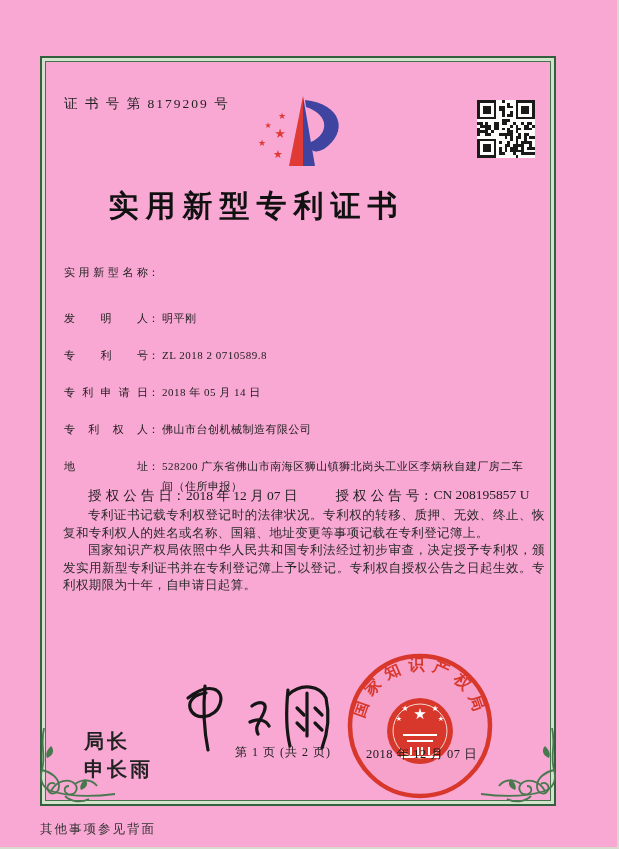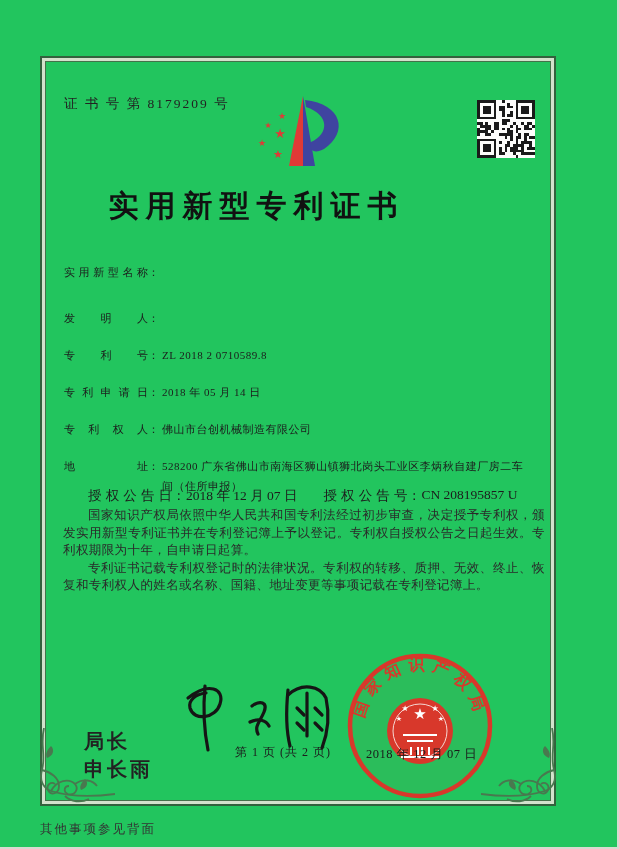--- a/index.html
+++ b/index.html
@@ -1,19 +1,19 @@
 <!DOCTYPE html>
 <html><head>
 <meta charset="utf-8">
 <style>
   * { margin:0; padding:0; box-sizing:border-box; }
   html,body { background:#ffffff; }
   .page {
     position:relative; width:619px; height:849px;
-    background:#22c55e;
+    background:#f9a8d4;
     font-family:"Liberation Serif", serif;
     color:#1c1c1c; overflow:hidden;
     border-right:2px solid #d9d9d0; border-bottom:2px solid #d9d9d0;
   }
   .frame {
     position:absolute; left:40px; top:56px; width:516px; height:750px;
     border:2px solid #33613d;
     box-shadow: inset 0 0 0 3px #d3e2cc;
   }
   .frame::after {
@@ -33,21 +33,21 @@
   .frow { display:flex; margin-bottom:17px; line-height:20px; }
   .frow.first { margin-bottom:26px; }
   .flabel {
     display:inline-block; width:84px; flex:0 0 84px;
     text-align:justify; text-align-last:justify; letter-spacing:0;
   }
   .fcolon { flex:0 0 14px; }
   .fvalue { flex:1 1 auto; max-width:398px; letter-spacing:0.5px; }
   .grant-row { position:absolute; left:64px; top:487px; width:480px; font-size:13.5px; display:flex; }
   .gpair { display:flex;margin-left:24px; }
-  .gpair.second { margin-left:26px; }
+  .gpair.second { margin-left:38px; }
   .paras {
     position:absolute; left:63px; top:507px; width:482px;
     font-size:12.5px; line-height:17.5px; text-align:justify; color:#2a2a2a;
     letter-spacing:0.4px;
   }
   .paras p { text-indent:2em; }
   .signer { position:absolute; left:84px; top:727px; font-size:20px; font-weight:600; letter-spacing:3px; line-height:28px; color:#222; }
   .signature { position:absolute; left:150px; top:678px; }
   .seal { position:absolute; left:345px; top:651px; }
   .seal-date { position:absolute; left:366px; top:746px; width:120px; font-size:12.5px; letter-spacing:0.5px; color:#1a1a1a; }
@@ -213,20 +213,21 @@
   <div class="title">实用新型专利证书</div>
 
   <div class="fields">
     <div class="frow first">
       <span class="flabel">实用新型名称</span>
         <span class="fcolon">：</span>
     </div>
     <div class="frow">
       <span class="flabel">发明人</span>
         <span class="fcolon">：</span>
+        <span class="fvalue">明平刚</span>
     </div>
     <div class="frow">
       <span class="flabel">专利号</span>
         <span class="fcolon">：</span>
         <span class="fvalue">ZL 2018 2 0710589.8</span>
     </div>
     <div class="frow">
       <span class="flabel">专利申请日</span>
         <span class="fcolon">：</span>
         <span class="fvalue">2018 年 05 月 14 日</span>
@@ -250,22 +251,22 @@
         <span>2018 年 12 月 07 日</span>
     </div>
     <div class="gpair second">
       <span class="flabel">授权公告号</span>
         <span class="fcolon">：</span>
         <span>CN 208195857 U</span>
     </div>
   </div>
 
   <div class="paras">
+    <p>专利证书记载专利权登记时的法律状况。专利权的转移、质押、无效、终止、恢复和专利权人的姓名或名称、国籍、地址变更等事项记载在专利登记簿上。</p>
     <p>国家知识产权局依照中华人民共和国专利法经过初步审查，决定授予专利权，颁发实用新型专利证书并在专利登记簿上予以登记。专利权自授权公告之日起生效。专利权期限为十年，自申请日起算。</p>
-    <p>专利证书记载专利权登记时的法律状况。专利权的转移、质押、无效、终止、恢复和专利权人的姓名或名称、国籍、地址变更等事项记载在专利登记簿上。</p>
   </div>
 
   <div class="signer">
     <div>局长</div>
     <div>申长雨</div>
   </div>
 
   <svg class="signature" width="190" height="95" viewBox="0 0 190 95">
     <g fill="none" stroke="#151515" stroke-width="3.2" stroke-linecap="round">
       <path d="M55,8 C53,30 54,52 58,72"></path>

